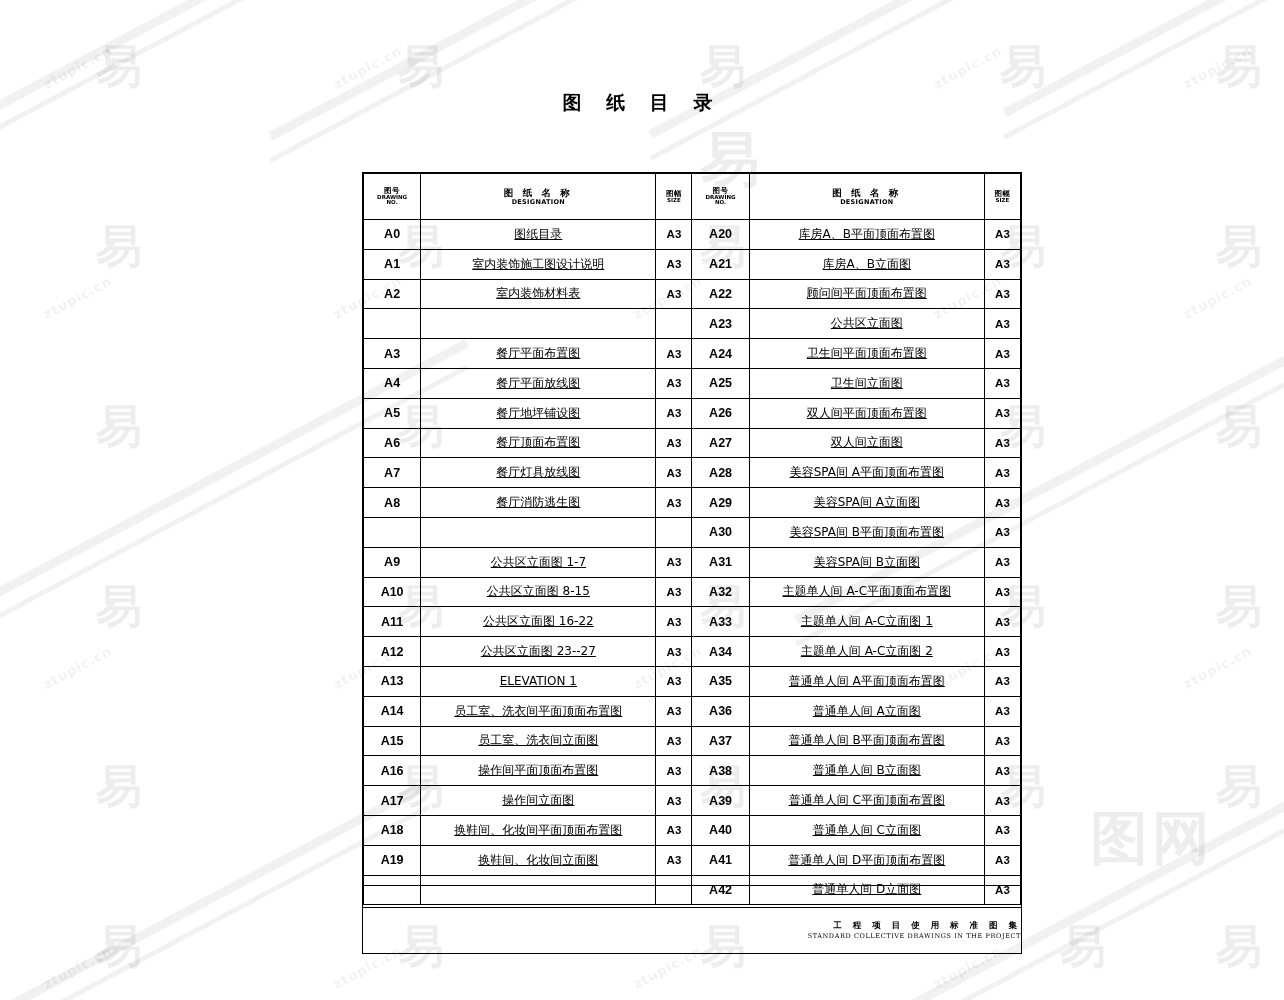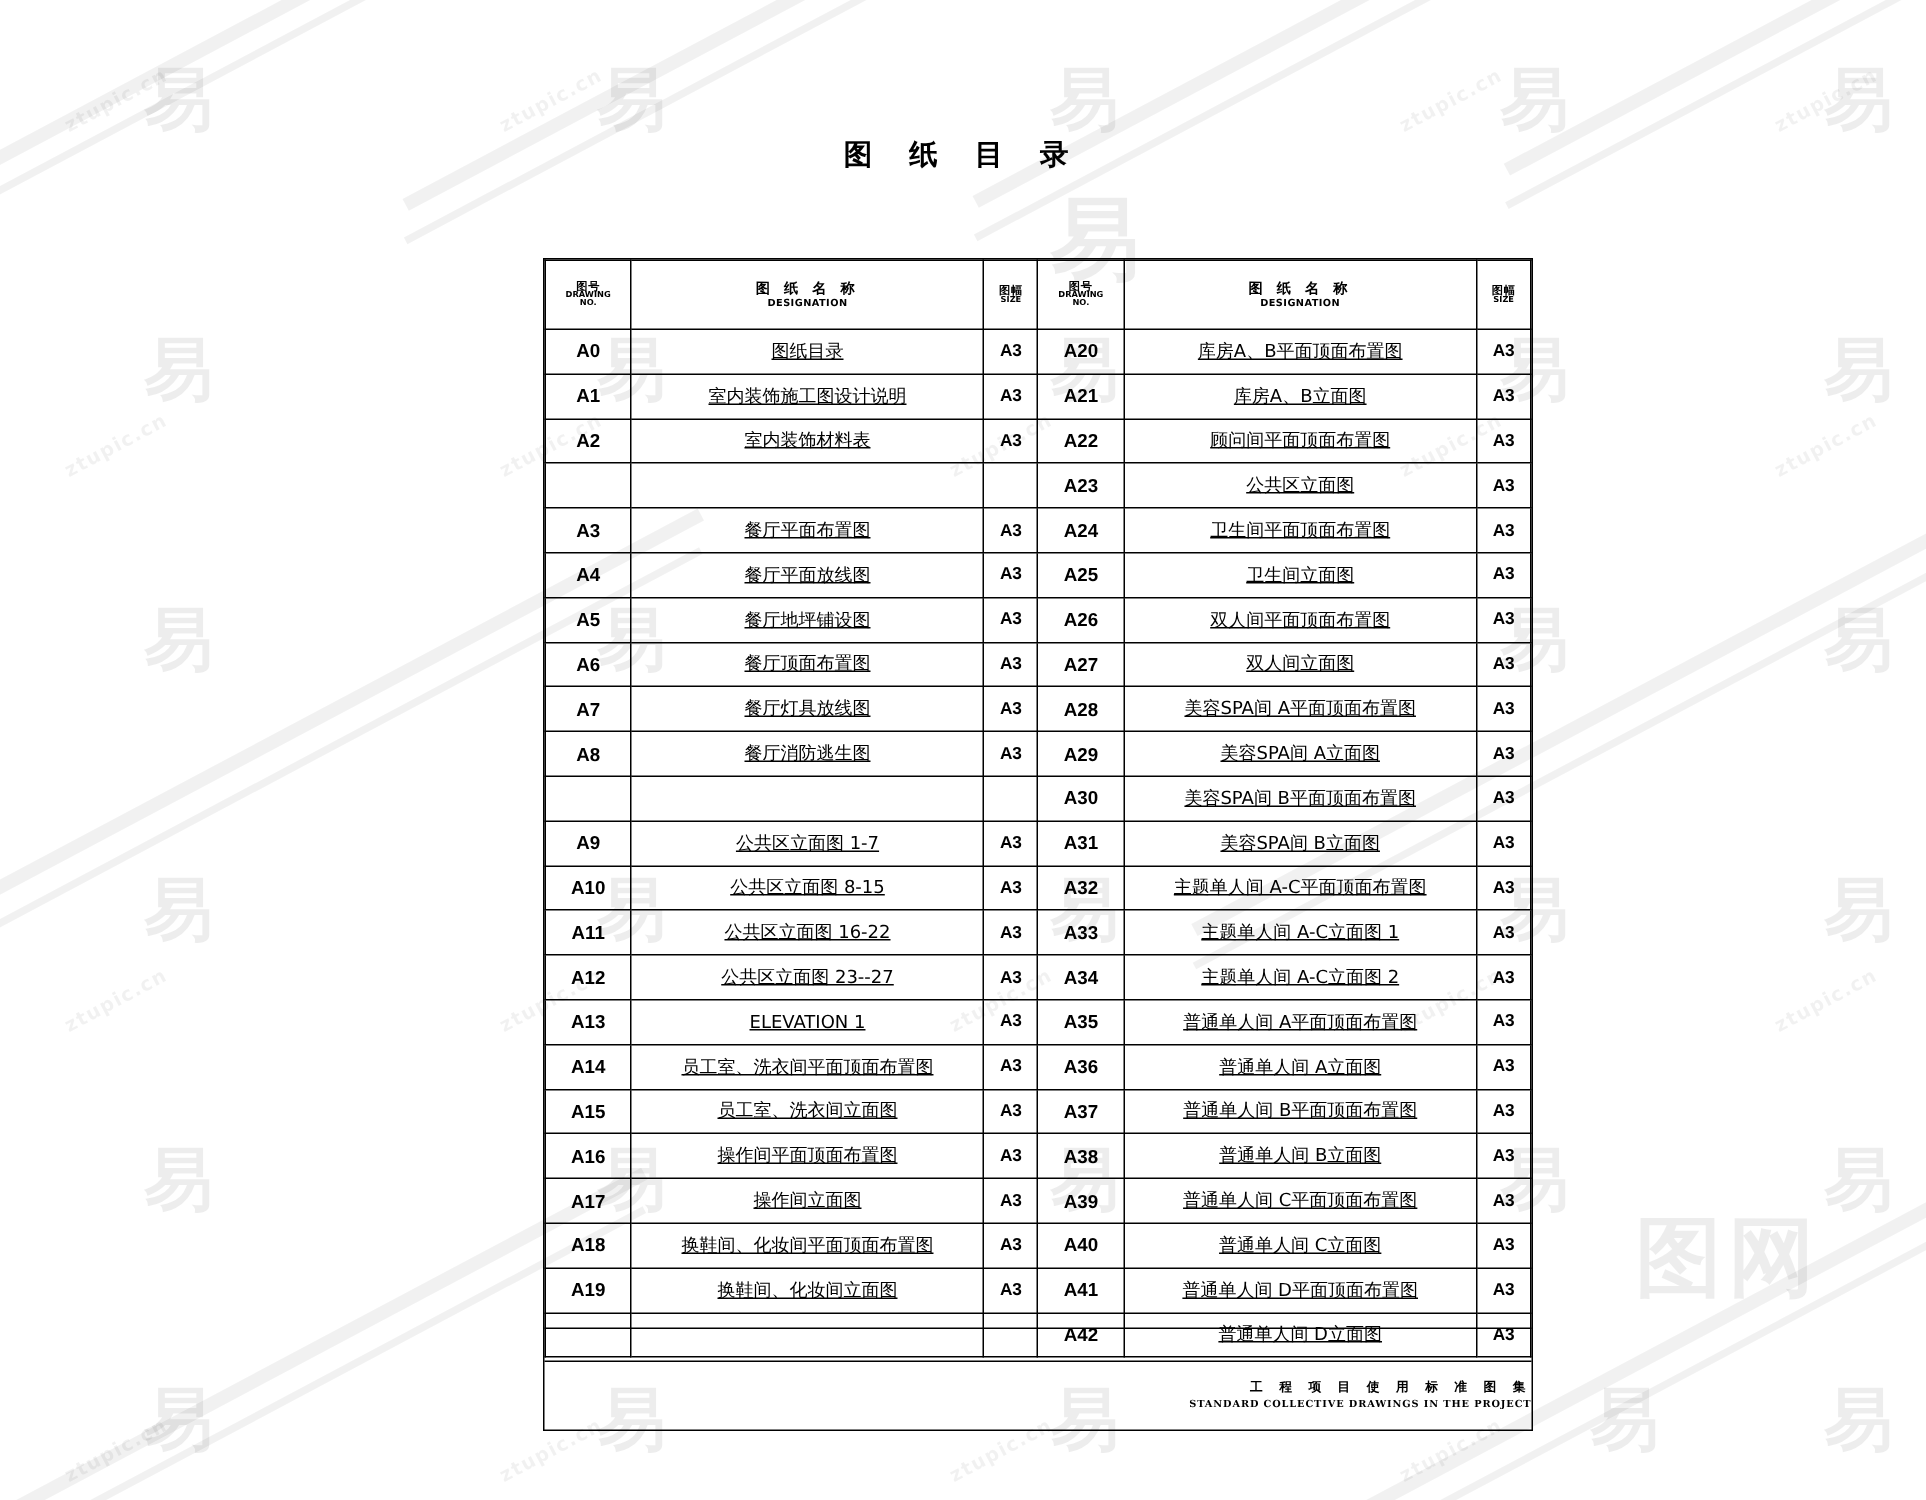--- a/index.html
+++ b/index.html
@@ -175,21 +175,21 @@
   .footer-cn {
     font-family: "DejaVu Serif", "Liberation Serif", serif;
     font-size: 8.5px;
     font-weight: bold;
     letter-spacing: 4px;
     color: #000;
   }
   .footer-en {
     font-family: "DejaVu Serif", "Liberation Serif", serif;
     font-size: 6.5px;
-    font-weight: bold;
+    font-weight: normal;
     letter-spacing: 0.6px;
     color: #000;
     margin-top: 2px;
   }
   .footer-spacer {
     position: absolute;
     left: 0; right: 0;
     bottom: 46px;
     height: 22px;
     border-top: 1px solid #000;

